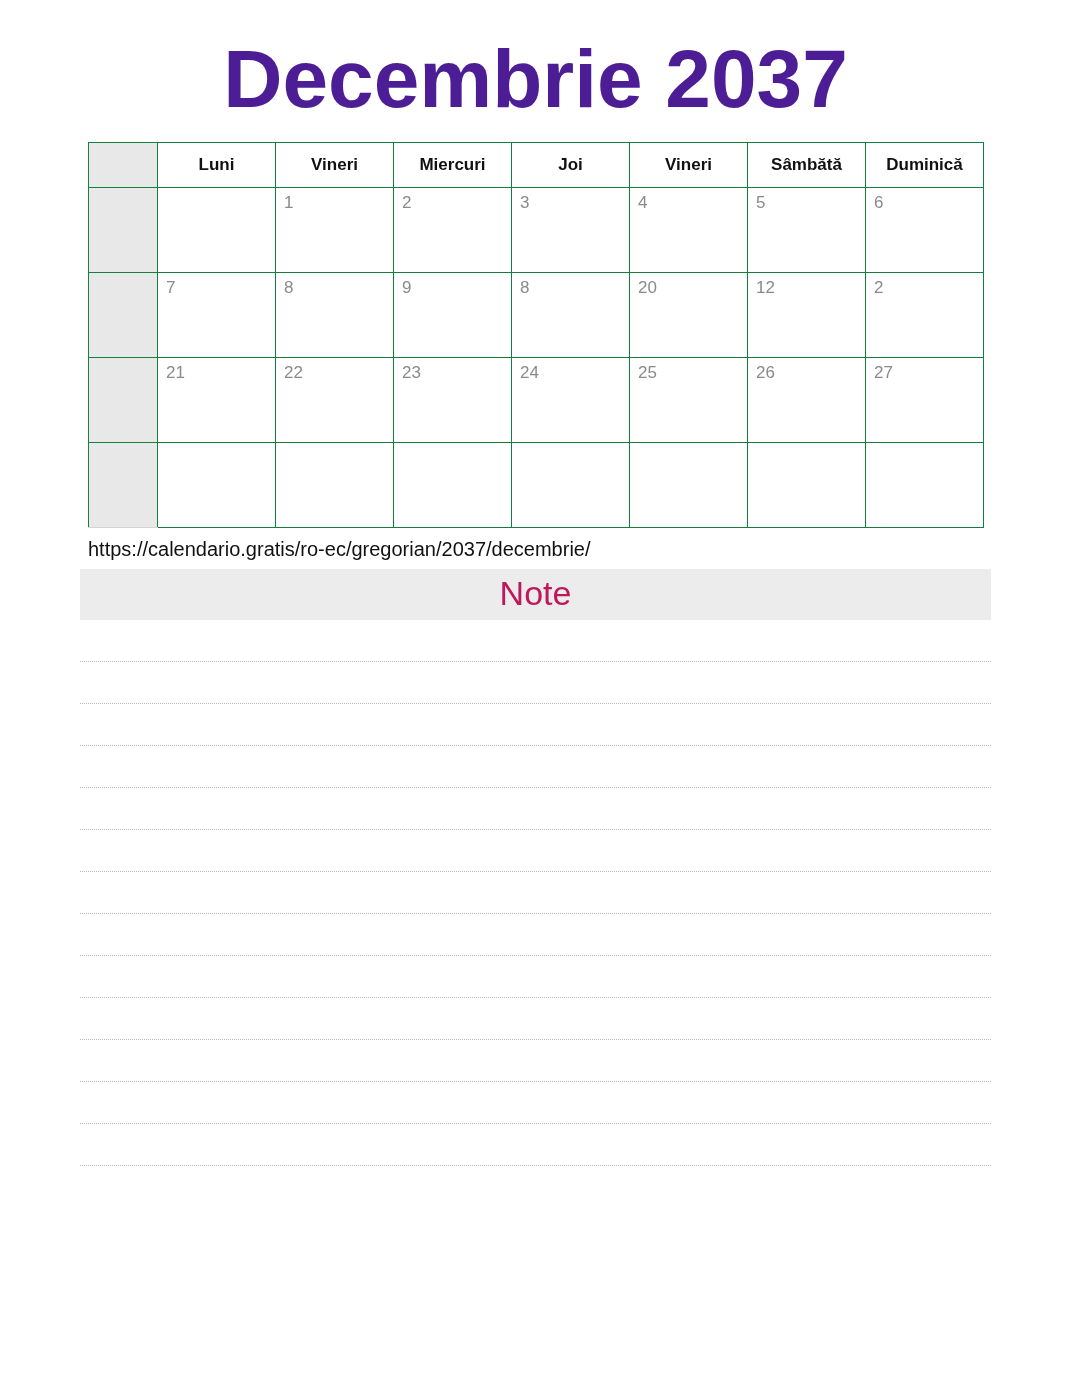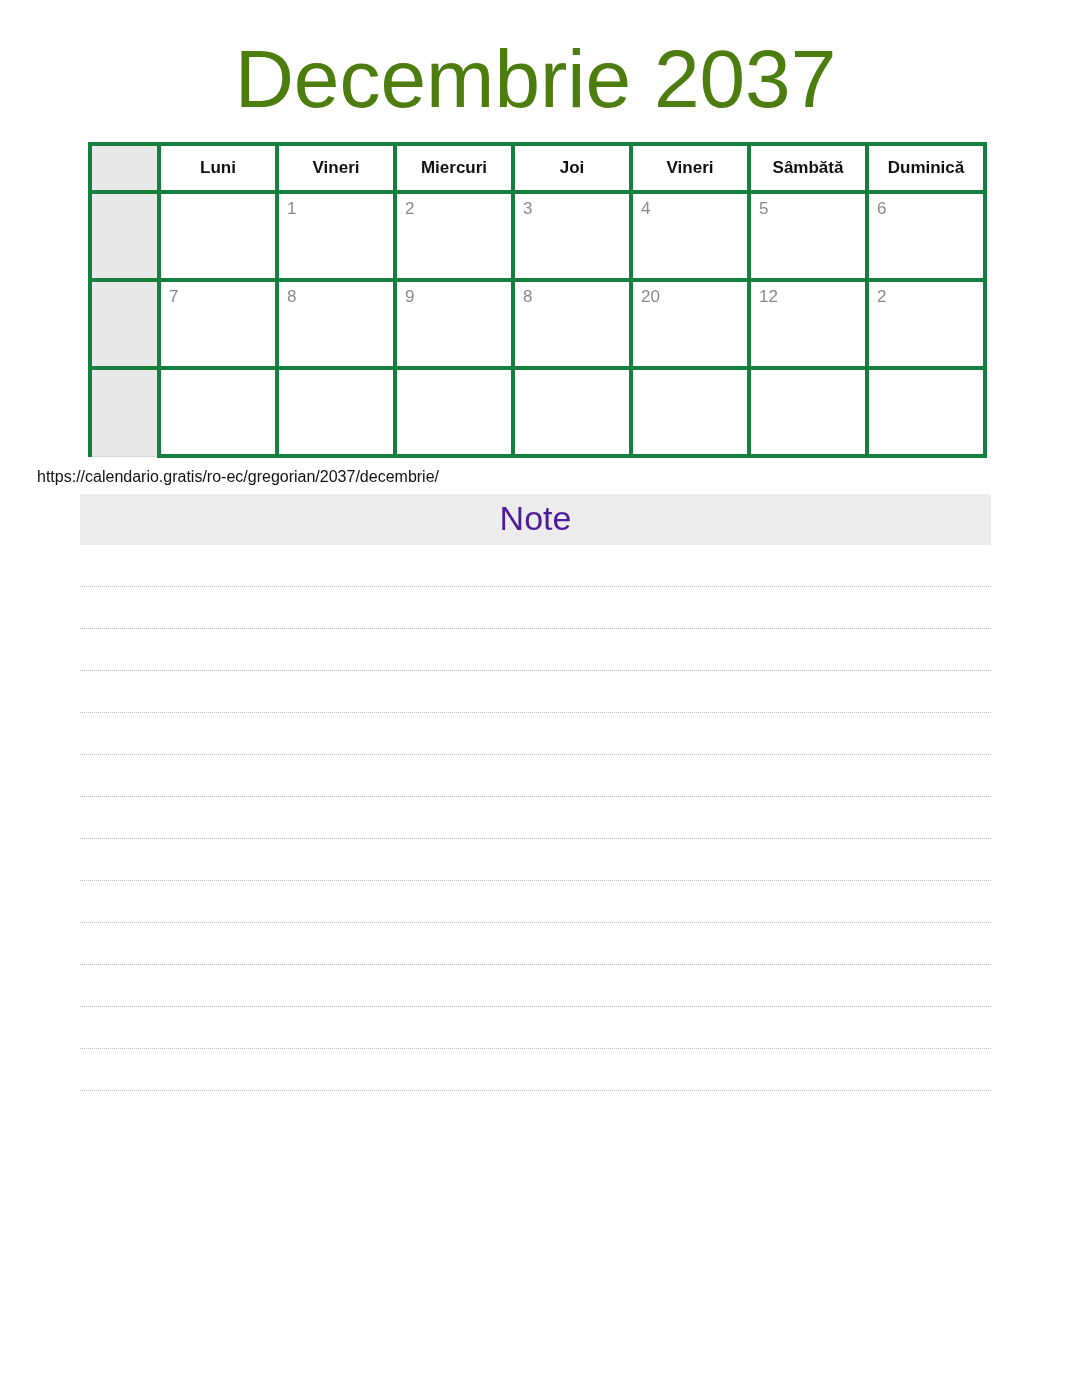--- a/index.html
+++ b/index.html
@@ -19,41 +19,41 @@
     width: 1071px;
     height: 1386px;
     position: relative;
     box-sizing: border-box;
   }
 
   
   .title {
     text-align: center;
     font-size: 82px;
-    font-weight: normal;
+    font-weight: bold;
     letter-spacing: 0px;
     line-height: 1;
     padding-top: 38px;
     padding-bottom: 6px;
-    color: #4d7c0f;
+    color: #4c1d95;
     font-family: "Liberation Sans", sans-serif;
   }
 
   
   .calendar-wrap {
     margin: 16px 88px 0 88px;
     position: relative;
   }
   table.calendar {
     border-collapse: collapse;
     width: 896px;
     table-layout: fixed;
   }
   table.calendar td, table.calendar th {
-    border: 4px solid #15803d;
+    border: 1px solid #15803d;
     padding: 0;
     margin: 0;
   }
   
   col.gutter { width: 69px; }
   col.day { width: 118px; }
 
   th.dayname {
     height: 44px;
     font-size: 17px;
@@ -85,37 +85,37 @@
   td.daycell .num {
     display: block;
     font-size: 17px;
     color: #8a8a8a;
     padding: 6px 0 0 8px;
     line-height: 1;
   }
 
   
   .source-url {
-    margin: 10px 0 0 37px;
-    font-size: 16px;
+    margin: 10px 0 0 88px;
+    font-size: 20px;
     color: #111111;
     letter-spacing: 0px;
   }
 
   
   .notes-wrap {
     margin: 8px 80px 0 80px;
   }
   .notes-header {
     background: #ececec;
     text-align: center;
     font-size: 34px;
     line-height: 1.15;
     padding: 4px 0 6px 0;
-    color: #4c1d95;
+    color: #be185d;
     border: 1px solid #ececec;
   }
   .notes-lines {
     margin-top: 0;
   }
   .note-line {
     height: 41px;
     border-bottom: 1px dotted #b9b9b9;
   }
   .note-line:first-child {
@@ -196,20 +196,44 @@
               <span class="num">20</span>
             </td>
           <td class="daycell">
               <span class="num">12</span>
             </td>
           <td class="daycell">
               <span class="num">2</span>
             </td>
         </tr>
         <tr>
+          <td class="gutter-cell"></td>
+          <td class="daycell">
+              <span class="num">21</span>
+            </td>
+          <td class="daycell">
+              <span class="num">22</span>
+            </td>
+          <td class="daycell">
+              <span class="num">23</span>
+            </td>
+          <td class="daycell">
+              <span class="num">24</span>
+            </td>
+          <td class="daycell">
+              <span class="num">25</span>
+            </td>
+          <td class="daycell">
+              <span class="num">26</span>
+            </td>
+          <td class="daycell">
+              <span class="num">27</span>
+            </td>
+        </tr>
+        <tr>
           <td class="gutter-cell last"></td>
           <td class="daycell">
               <span class="num"></span>
             </td>
           <td class="daycell">
               <span class="num"></span>
             </td>
           <td class="daycell">
               <span class="num"></span>
             </td>

